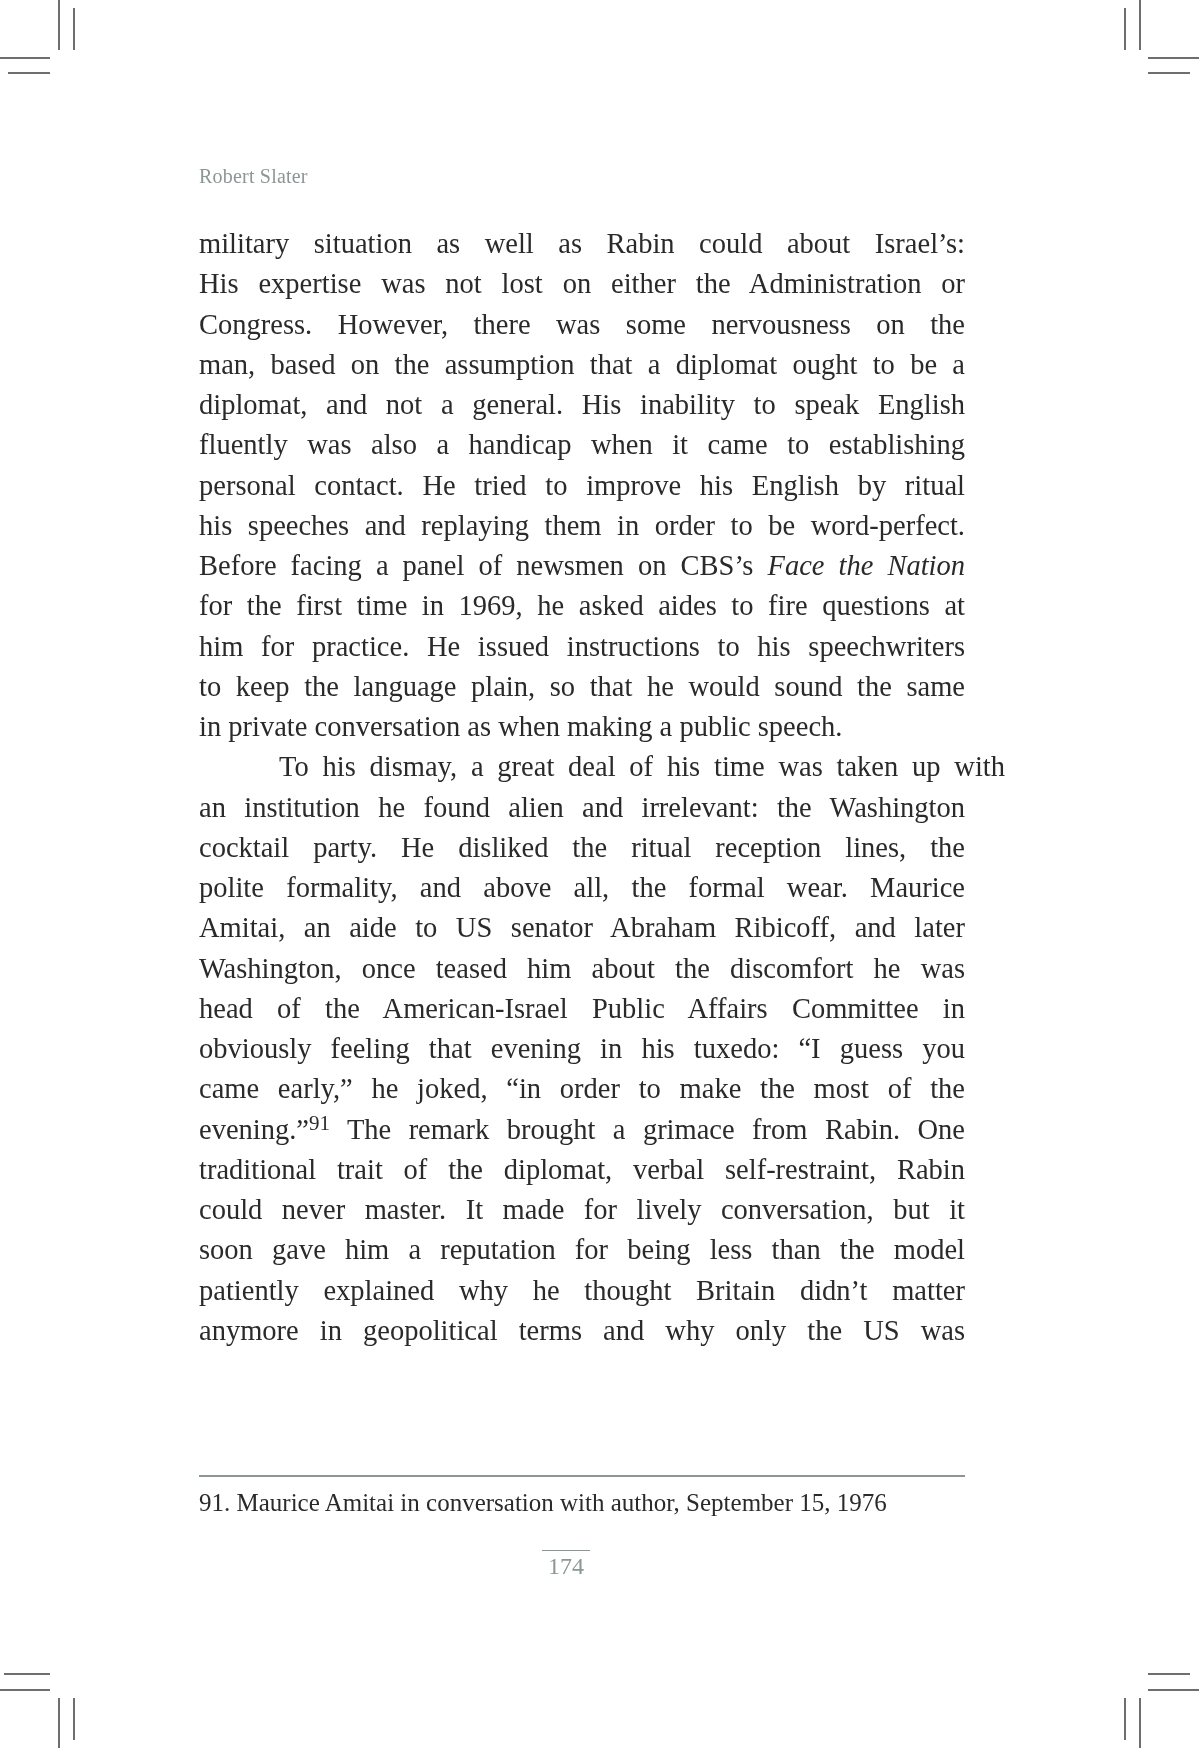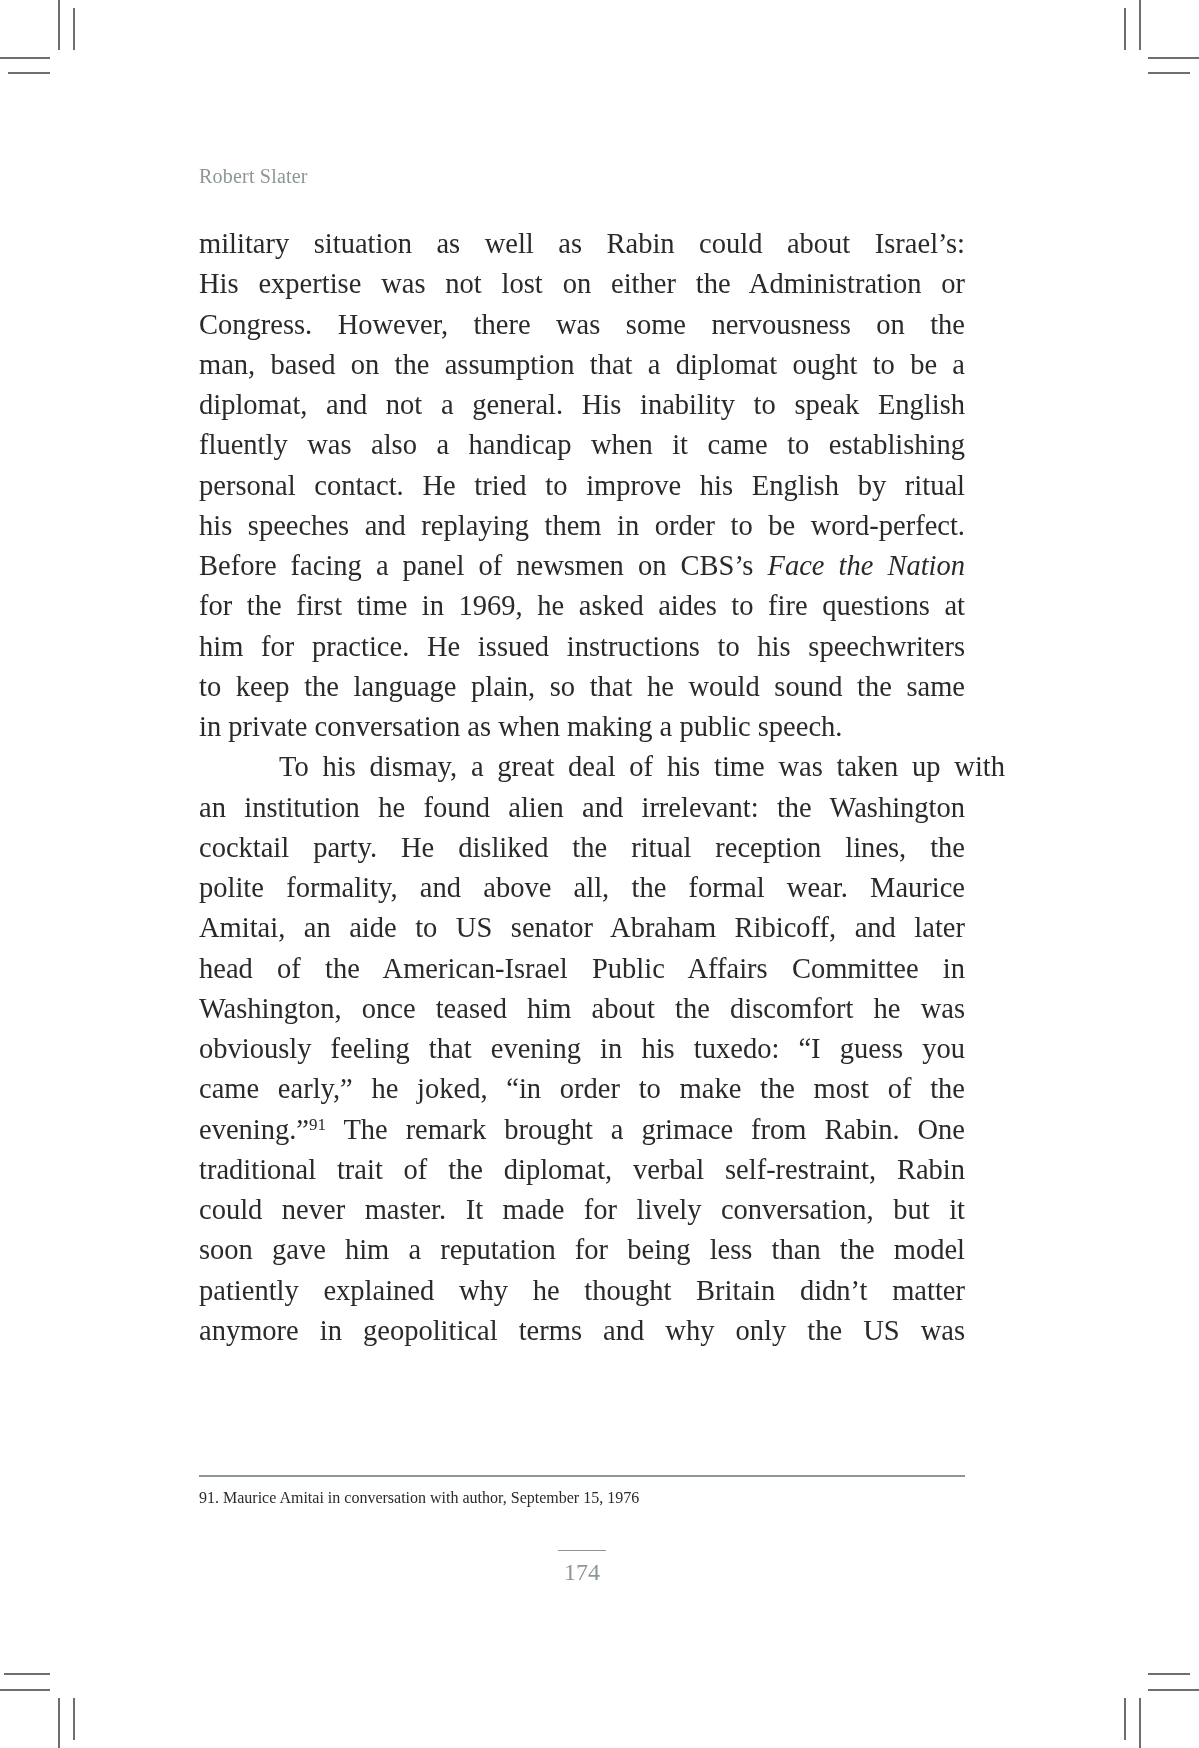--- a/index.html
+++ b/index.html
@@ -7,25 +7,25 @@
            font-family: "Liberation Serif", "DejaVu Serif", serif; color: #2a2a2a; }
     .crop { position: absolute; background: #6e6e6e; }
     .running-head { position: absolute; left: 199px; top: 165px; font-size: 20px; color: #8c9696; letter-spacing: 0.2px; }
     .body-text { position: absolute; left: 199px; top: 224px; width: 766px; font-size: 28.5px; text-decoration: underline; }
     .line { display: block; height: 40.25px; line-height: 40.25px; text-align: justify; text-align-last: justify; white-space: nowrap; overflow: visible; }
     .line.last { text-align-last: left; }
     .line.indent { text-indent: 40px; }
     .line .inner { display: inline-block; width: 100%; text-align: justify; text-align-last: justify; white-space: normal; }
     .line.last .inner { text-align-last: left; }
     .line.indent .inner { text-indent: 40px; }
-    sup { font-size: 17px; vertical-align: 9px; line-height: 0; }
+    sup { font-size: 21px; vertical-align: 9px; line-height: 0; }
     em { font-style: italic; }
     .rule { position: absolute; left: 199px; top: 1475px; width: 766px; height: 2px; background: #8c9696; }
-    .footnote { position: absolute; left: 199px; top: 1489px; width: 780px; font-size: 16px; white-space: nowrap; }
-    .page-number { position: absolute; left: 558px; top: 1550px; width: 48px; text-align: center; font-size: 24px; color: #8c9696; border-top: 1.5px solid #8c9696; line-height: 26px; padding-top: 8px; }
+    .footnote { position: absolute; left: 199px; top: 1489px; width: 780px; font-size: 25px; white-space: nowrap; }
+    .page-number { position: absolute; left: 542px; top: 1550px; width: 48px; text-align: center; font-size: 24px; color: #8c9696; border-top: 1.5px solid #8c9696; line-height: 26px; padding-top: 2px; }
   </style>
 </head>
 <body>
 
 <div class="crop" style="left:58px;top:0;width:2px;height:50px;"></div>
 <div class="crop" style="left:73px;top:8px;width:2px;height:42px;"></div>
 <div class="crop" style="left:0;top:57px;width:50px;height:2px;"></div>
 <div class="crop" style="left:8px;top:72px;width:42px;height:2px;"></div>
 
 <div class="crop" style="left:1124px;top:8px;width:2px;height:42px;"></div>
@@ -59,22 +59,22 @@
   <span class="line"><span class="inner"><span>Before facing a panel of newsmen on CBS’s </span><em>Face the Nation</em><span></span></span></span>
   <span class="line"><span class="inner">for the first time in 1969, he asked aides to fire questions at</span></span>
   <span class="line"><span class="inner">him for practice. He issued instructions to his speechwriters</span></span>
   <span class="line"><span class="inner">to keep the language plain, so that he would sound the same</span></span>
   <span class="line last"><span class="inner">in private conversation as when making a public speech.</span></span>
   <span class="line indent"><span class="inner">To his dismay, a great deal of his time was taken up with</span></span>
   <span class="line"><span class="inner">an institution he found alien and irrelevant: the Washington</span></span>
   <span class="line"><span class="inner">cocktail party. He disliked the ritual reception lines, the</span></span>
   <span class="line"><span class="inner">polite formality, and above all, the formal wear. Maurice</span></span>
   <span class="line"><span class="inner">Amitai, an aide to US senator Abraham Ribicoff, and later</span></span>
+  <span class="line"><span class="inner">Washington, once teased him about the discomfort he was</span></span>
   <span class="line"><span class="inner">head of the American-Israel Public Affairs Committee in</span></span>
-  <span class="line"><span class="inner">Washington, once teased him about the discomfort he was</span></span>
   <span class="line"><span class="inner">obviously feeling that evening in his tuxedo: “I guess you</span></span>
   <span class="line"><span class="inner">came early,” he joked, “in order to make the most of the</span></span>
   <span class="line"><span class="inner"><span>evening.”</span><sup>91</sup><span> The remark brought a grimace from Rabin. One</span></span></span>
   <span class="line"><span class="inner">traditional trait of the diplomat, verbal self-restraint, Rabin</span></span>
   <span class="line"><span class="inner">could never master. It made for lively conversation, but it</span></span>
   <span class="line"><span class="inner">soon gave him a reputation for being less than the model</span></span>
   <span class="line"><span class="inner">patiently explained why he thought Britain didn’t matter</span></span>
   <span class="line"><span class="inner">anymore in geopolitical terms and why only the US was</span></span>
 </div>
 

